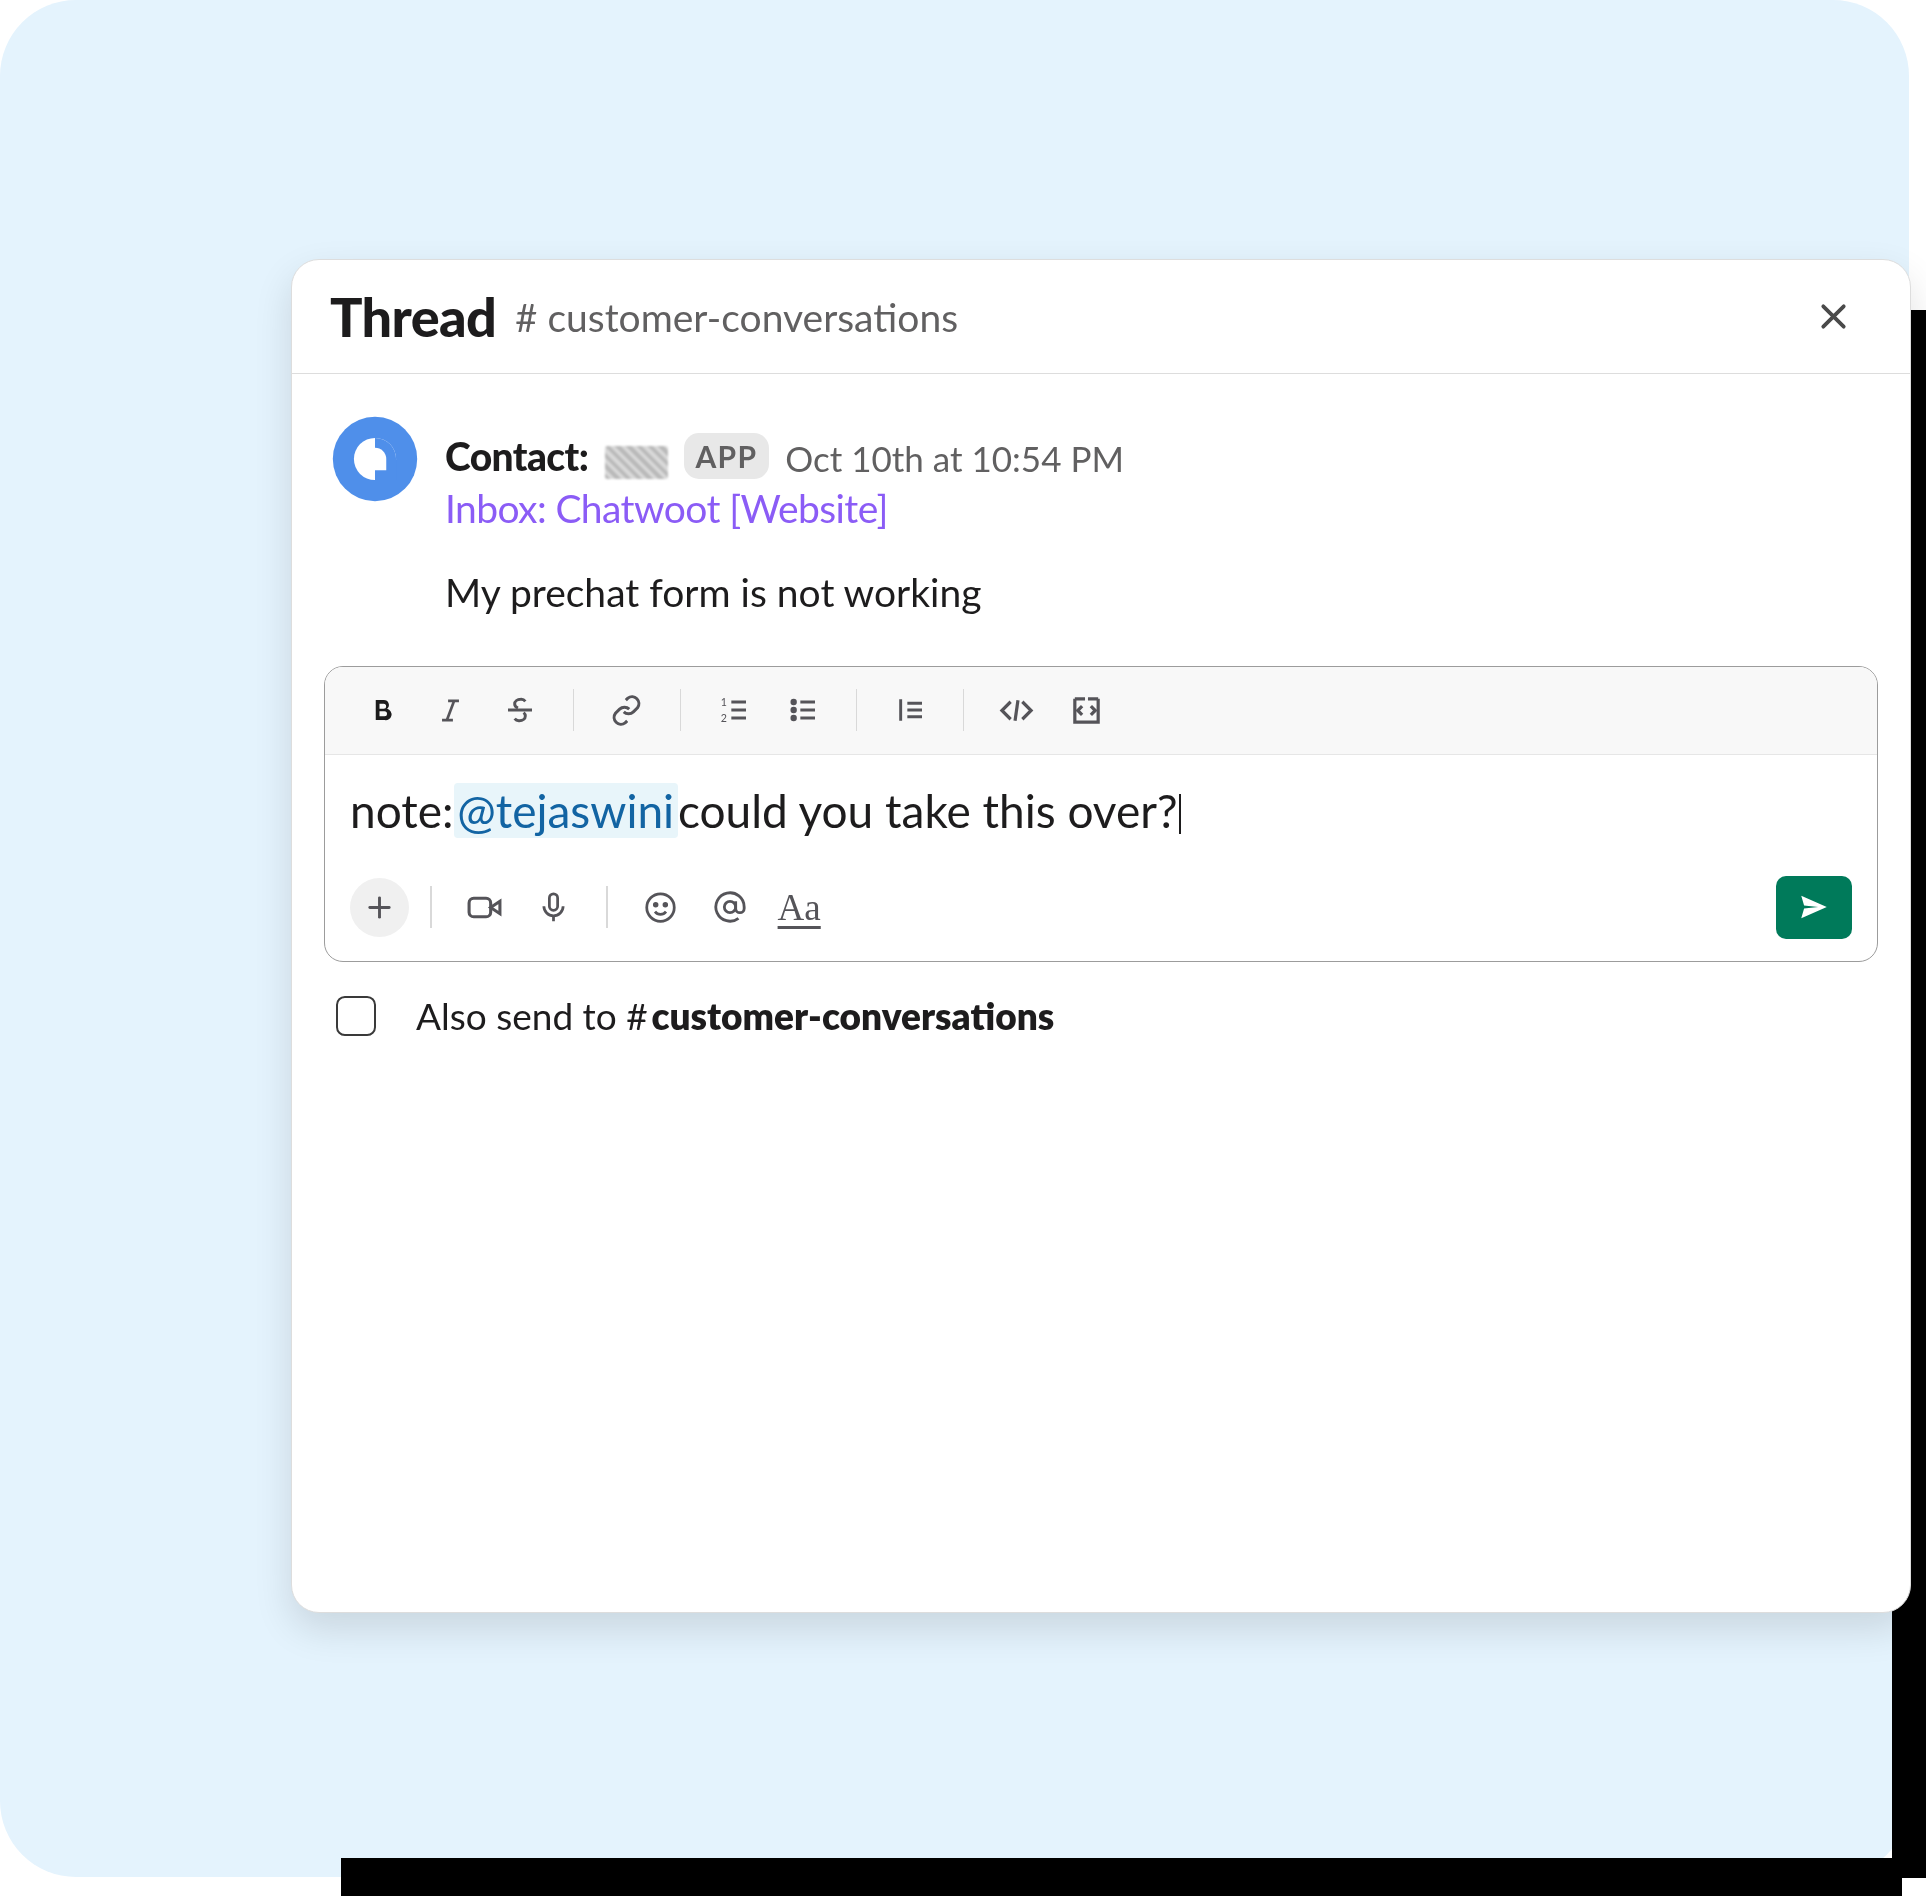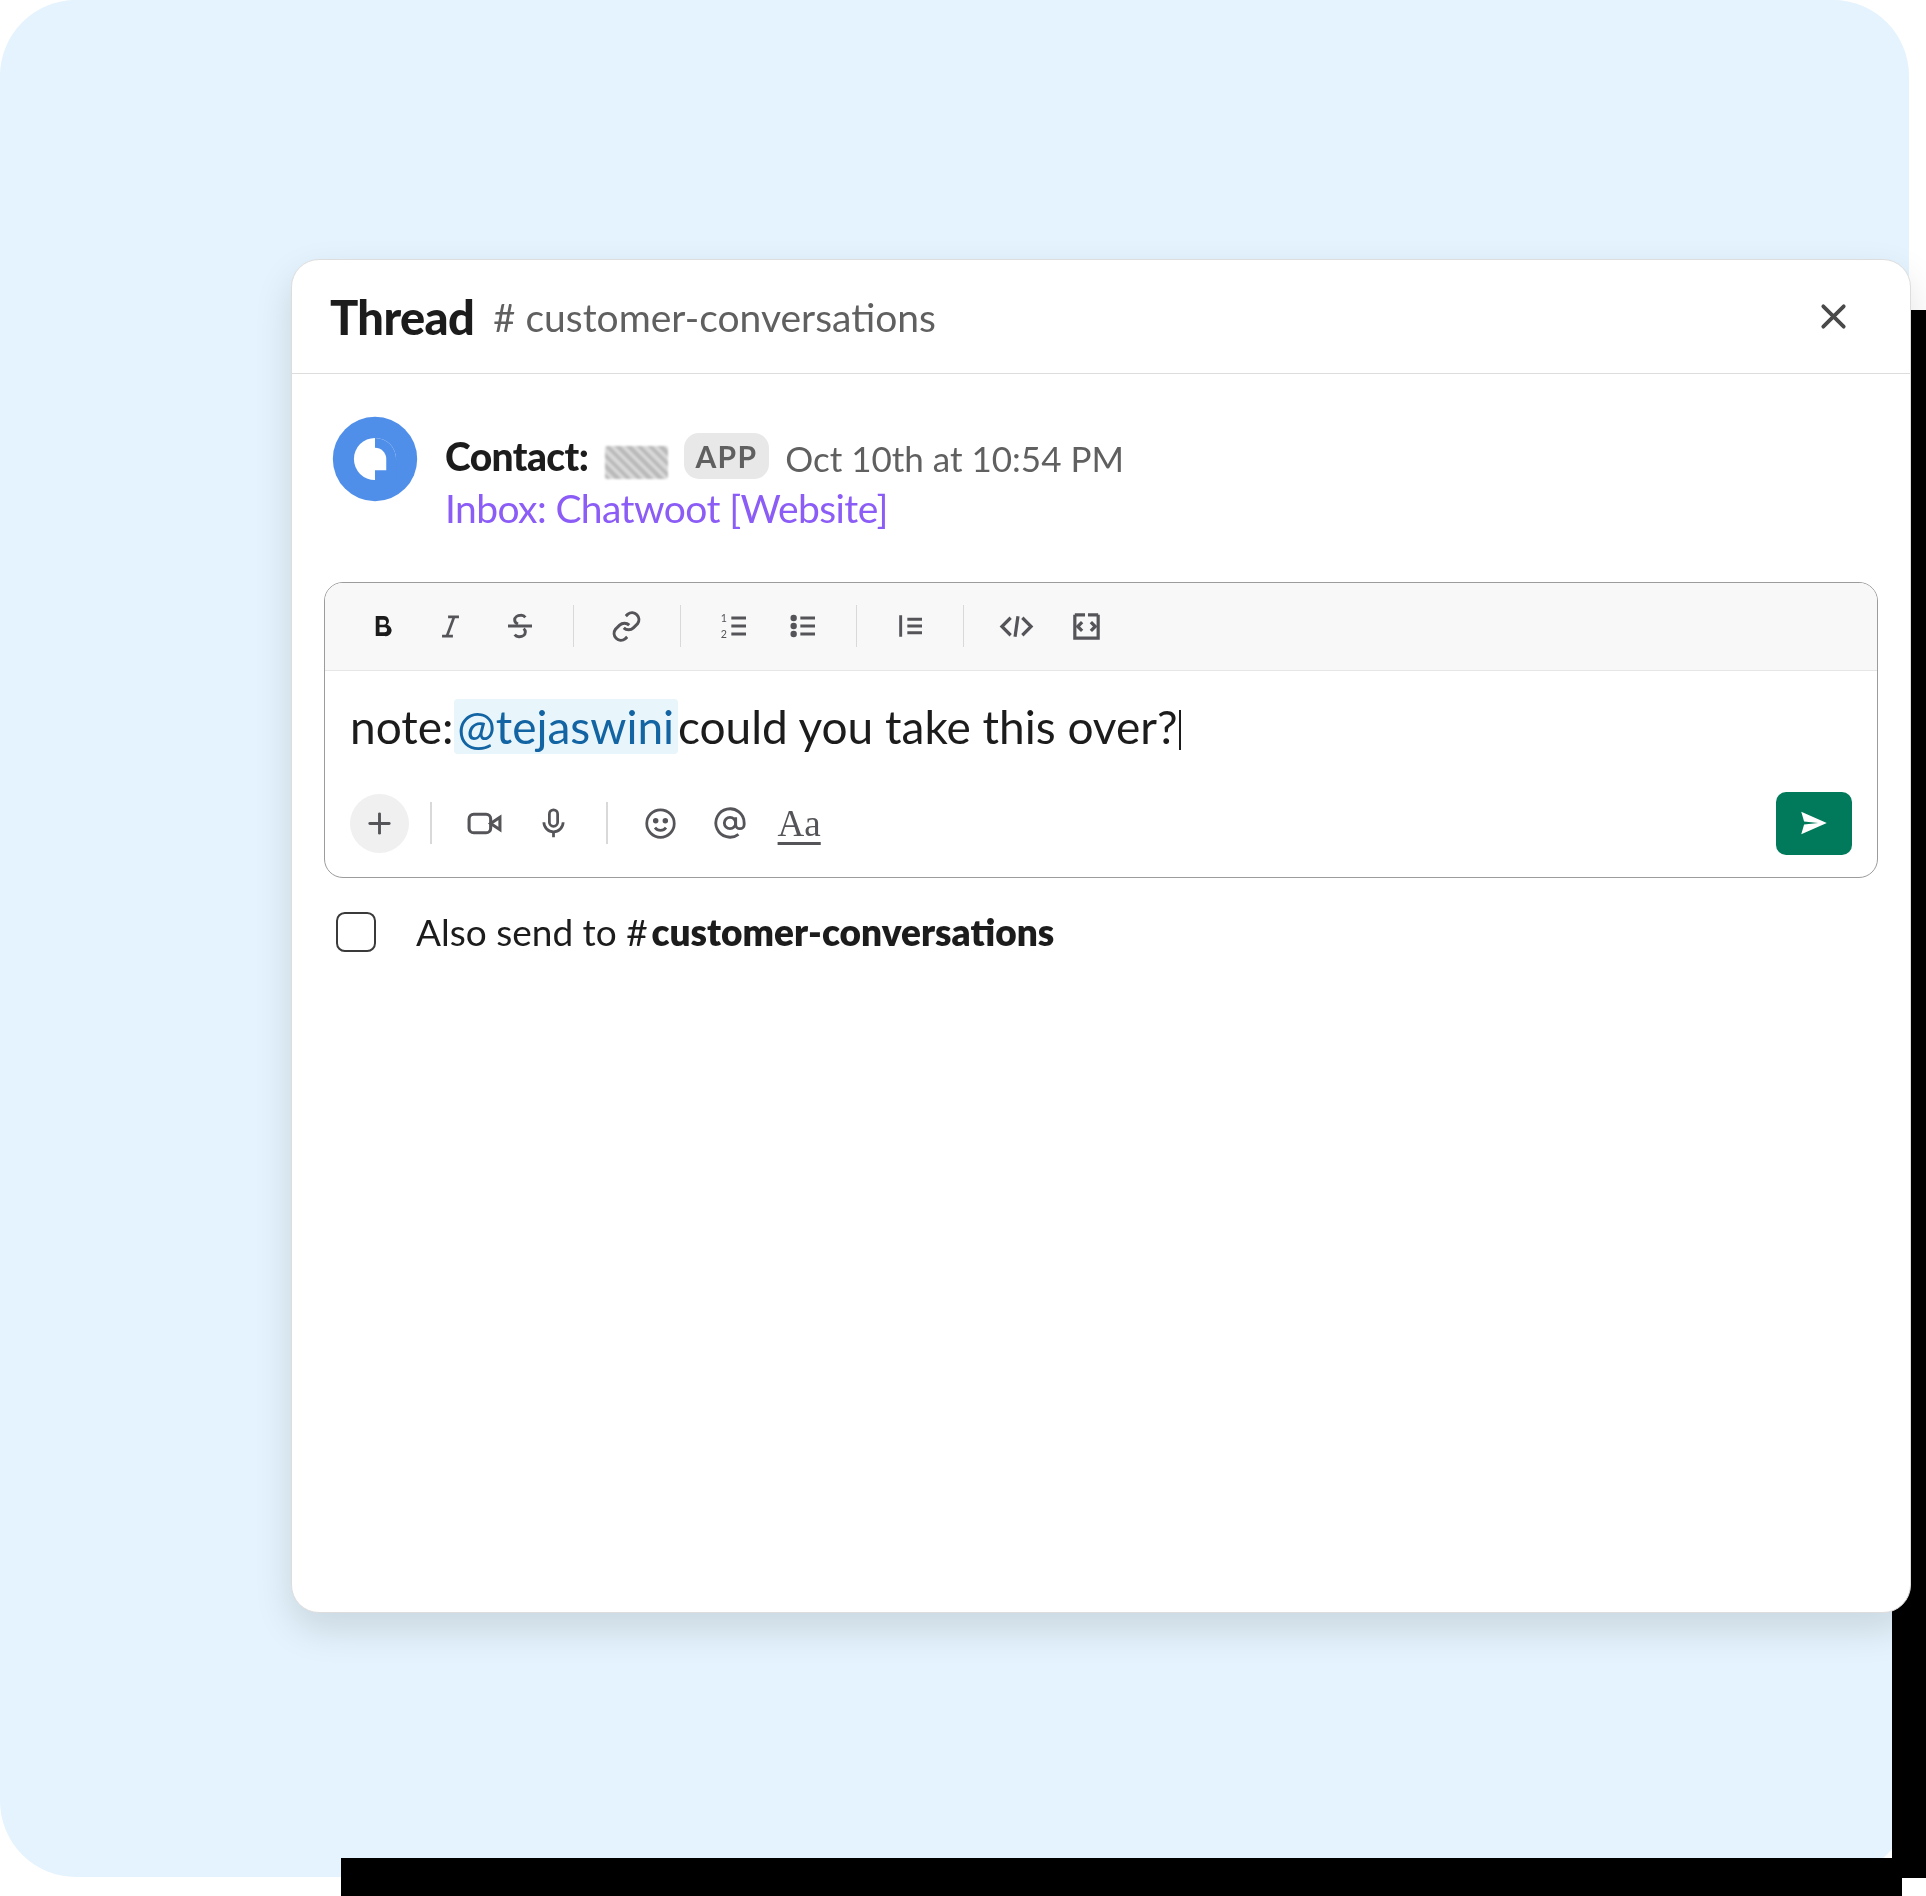--- a/index.html
+++ b/index.html
@@ -47,21 +47,21 @@
     overflow: hidden;
   }
   .header {
     display: flex; align-items: center;
     padding: 25px 51px 25px 38px;
     border-bottom: 1.9px solid #DDDDDD;
     height: 114px;
   }
   .h-title {
     font-weight: 900;
-    font-size: 47px;
+    font-size: 54px;
     color: #1D1C1D;
     letter-spacing: -0.6px;
     margin-right: 19px;
   }
   .h-channel {
     font-size: 39px;
     color: #616061;
     display: flex; align-items: center;
     gap: 8.8px;
   }
@@ -254,20 +254,21 @@
         </svg>
       </div>
       <div class="msg-body">
         <div class="msg-line1">
           <span class="contact-label">Contact:</span>
           <span class="redacted"></span>
           <span class="app-badge">APP</span>
           <span class="timestamp">Oct 10th at 10:54 PM</span>
         </div>
         <div class="inbox-line">Inbox: Chatwoot [Website]</div>
+        <div class="msg-text">My prechat form is not working</div>
       </div>
     </div>
 
     <div class="composer">
       <div class="toolbar-top">
         <div class="tb-btn bold-btn">
           <svg width="30" height="30" viewBox="0 0 24 24" fill="currentColor">
               <path d="M7 4h6.5a4 4 0 0 1 2.6 7.05A4.2 4.2 0 0 1 14 20H7V4zm3 3v4h3.3a2 2 0 1 0 0-4H10zm0 6v4h4a2 2 0 1 0 0-4h-4z"></path>
             </svg>
         </div>

